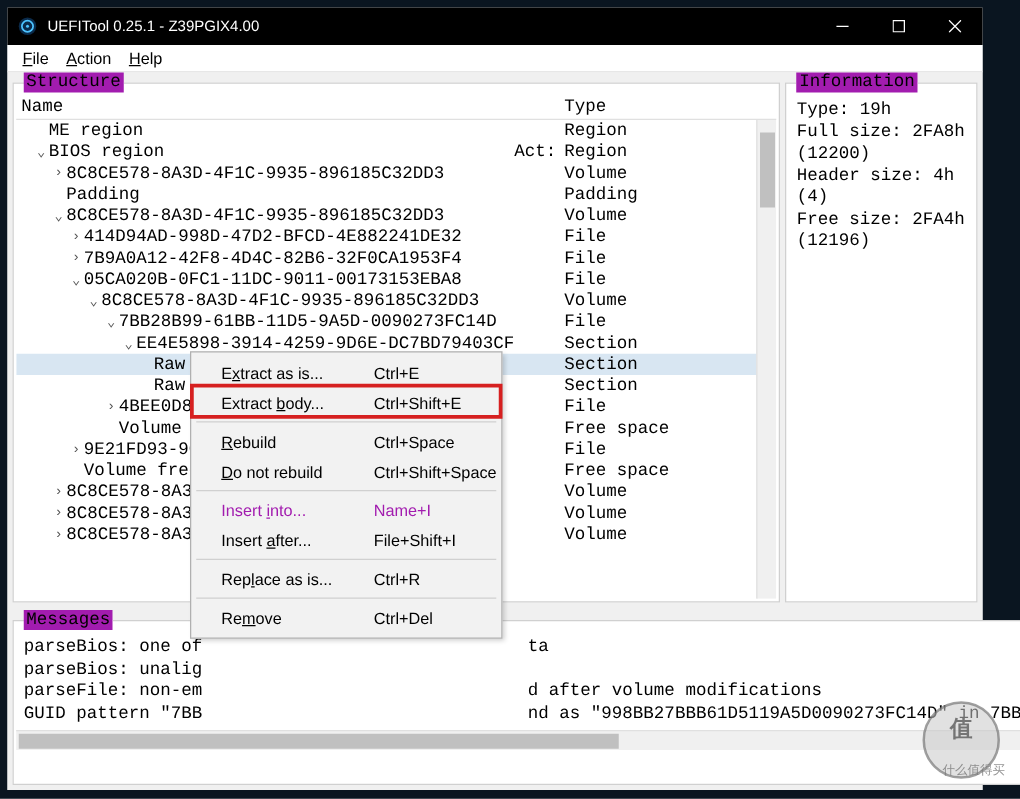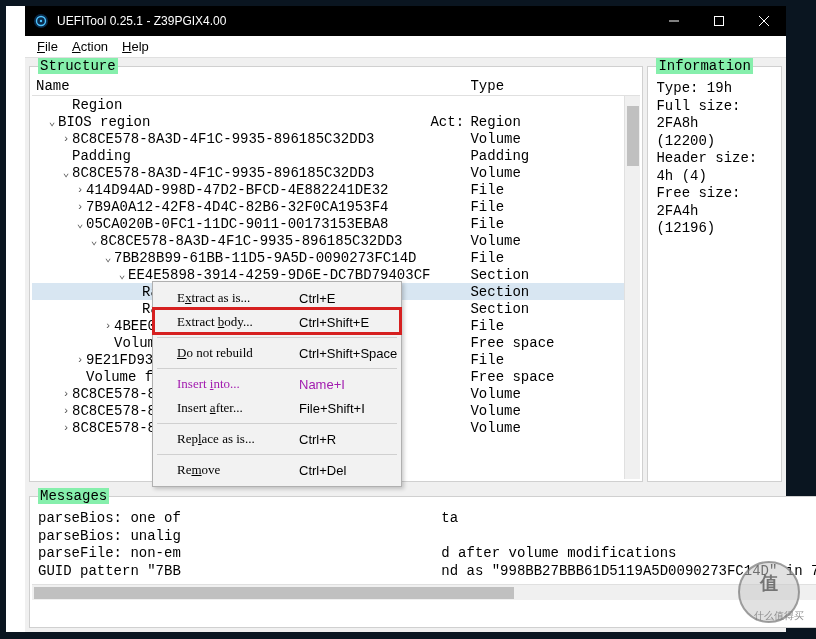--- a/index.html
+++ b/index.html
@@ -12,21 +12,20 @@
     overflow: hidden;
     position: relative;
   }
   .window {
     position: absolute;
     left: 6px; top: 6px;
     width: 780px; height: 626px;
     background: #fff;
     display: flex;
     flex-direction: column;
-    padding-left: 19px;
   }
   .titlebar {
     height: 30px;
     background: #000;
     color: #fff;
     display: flex;
     align-items: center;
     padding-left: 8px;
   }
   .titlebar-icon {
@@ -71,21 +70,21 @@
   fieldset {
     border: 1px solid #d0d0d0;
     background: #fff;
     padding: 2px;
   }
   fieldset > legend {
     font-family: "Courier New", monospace;
     font-size: 14px;
     margin-left: 6px;
     padding: 0 2px;
-    background: #86efac;
+    background: #a21caf;
   }
   .structure-panel {
     flex: 1;
     position: relative;
     display: flex;
     flex-direction: column;
   }
   .info-panel { width: 170px; }
   .info-content {
     font-family: "Courier New", monospace;
@@ -183,21 +182,21 @@
     padding: 4px 2px;
     font-size: 13px;
     z-index: 50;
   }
   .cm-item {
     display: flex;
     height: 24px;
     align-items: center;
     padding-left: 22px;
   }
-  .cm-label { flex: 1; font-family: Liberation Serif, serif; }
+  .cm-label { flex: 1; }
   .cm-shortcut { width: 100px; text-align: left; }
   .cm-sep { height: 1px; background: #d0d0d0; margin: 3px 2px; }
   .cm-item.disabled { color: #a21caf; }
   .cm-item .underline { text-decoration: underline; }
   .highlight-box {
     position: absolute;
     border: 3px solid #d62020;
     pointer-events: none;
     z-index: 60;
   }
@@ -258,20 +257,25 @@
 
       <fieldset class="structure-panel">
         <legend>Structure</legend>
         <div class="tree-header">
           <div class="th-name">Name</div>
           <div class="th-act">Act:</div>
           <div class="th-type">Type</div>
         </div>
         <div class="tree-body" id="tree-body">
           <div class="tree-row">
+              <div class="tr-name">
+                <span class="indent" style="width: 14px;"></span>
+                <span class="chev"></span>
+                <span>ME region</span>
+              </div>
               <div class="tr-act"></div>
               <div class="tr-type">Region</div>
             </div>
             <div class="tree-row">
               <div class="tr-name">
                 <span class="indent" style="width: 14px;"></span>
                 <span class="chev">⌄</span>
                 <span>BIOS region</span>
               </div>
               <div class="tr-act"></div>
@@ -473,20 +477,24 @@
     <div class="cm-item">
       <span class="cm-label"><span>E</span><span class="underline">x</span><span>tract as is...</span></span>
       <span class="cm-shortcut">Ctrl+E</span>
     </div>
     <div class="cm-item">
       <span class="cm-label"><span>Extract </span><span class="underline">b</span><span>ody...</span></span>
       <span class="cm-shortcut">Ctrl+Shift+E</span>
     </div>
     <div class="cm-sep"></div>
     <div class="cm-item">
+      <span class="cm-label"><span></span><span class="underline">R</span><span>ebuild</span></span>
+      <span class="cm-shortcut">Ctrl+Space</span>
+    </div>
+    <div class="cm-item">
       <span class="cm-label"><span></span><span class="underline">D</span><span>o not rebuild</span></span>
       <span class="cm-shortcut">Ctrl+Shift+Space</span>
     </div>
     <div class="cm-sep"></div>
     <div class="cm-item disabled">
       <span class="cm-label"><span>Insert </span><span class="underline">i</span><span>nto...</span></span>
       <span class="cm-shortcut">Name+I</span>
     </div>
     <div class="cm-item">
       <span class="cm-label"><span>Insert </span><span class="underline">a</span><span>fter...</span></span>

